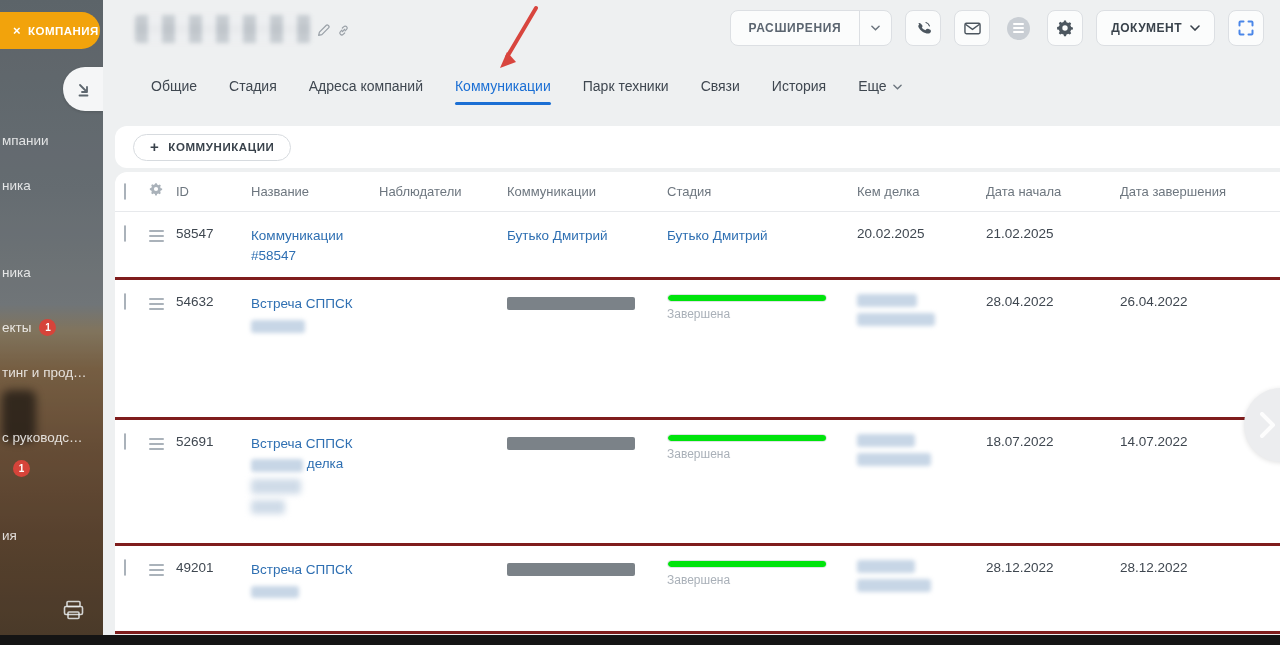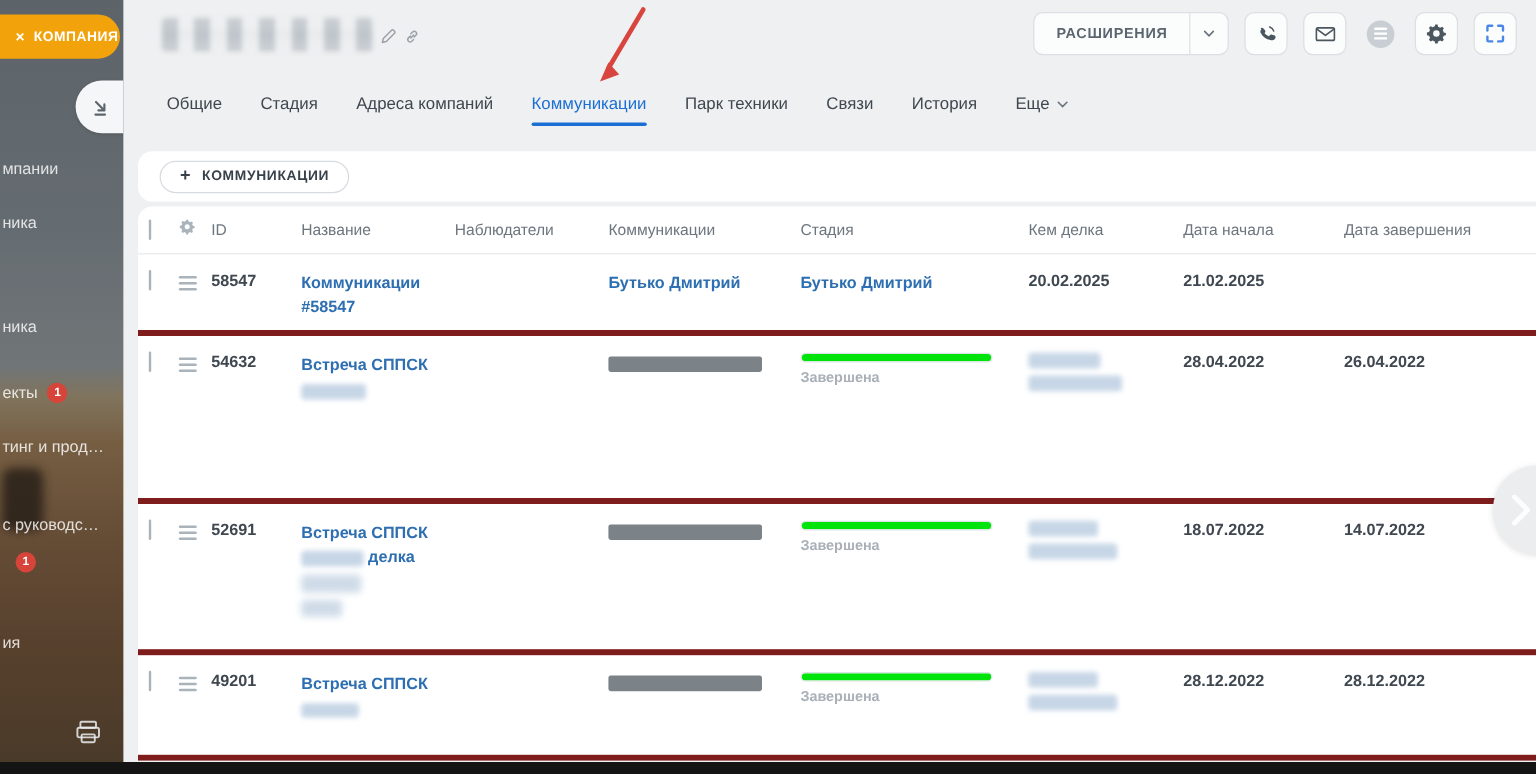--- a/index.html
+++ b/index.html
@@ -46,21 +46,21 @@
   .btn-split .seg-caret { width:32px; height:36px; display:flex; align-items:center; justify-content:center;
     border-left:1px solid #dcdfe3; color:#6b747d; }
   .btn-icon { width:36px; height:36px; }
   .btn-doc { padding:0 14px; gap:8px; font-size:12px; font-weight:700; letter-spacing:.04em; color:#39424b; }
   .disabled-circle { width:23px; height:23px; border-radius:50%; background:#c9ced4; margin:0 4px;
     display:flex; align-items:center; justify-content:center; }
   .disabled-circle i { display:block; width:11px; height:2px; background:#fff; border-radius:1px;
     box-shadow:0 -4px 0 #fff, 0 4px 0 #fff; }
 
   
-  .tabs { position:absolute; left:36px; top:78px; display:flex; gap:32px; align-items:flex-start; }
+  .tabs { position:absolute; left:48px; top:78px; display:flex; gap:32px; align-items:flex-start; }
   .tab { font-size:14px; color:#3f4750; padding-bottom:11px; position:relative; cursor:pointer;
     display:flex; align-items:center; gap:6px; }
   .tab.active { color:#1b6fd4; font-weight:500; }
   .tab.active::after { content:""; position:absolute; left:0; right:0; bottom:0; height:3px;
     background:#1b6fd4; border-radius:2px; }
   .tab .caret { color:#6b747d; margin-top:2px; }
   .red-arrow { position:absolute; left:388px; top:4px; pointer-events:none; }
 
   
   .toolbar-panel { position:absolute; left:12px; right:0; top:126px; height:42px;
@@ -69,21 +69,21 @@
     height:27px; padding:0 16px; font-size:11.5px; font-weight:700; letter-spacing:.05em; color:#39424b;
     background:#fff; cursor:pointer; }
   .add-btn .plus { font-size:15px; font-weight:700; color:#39424b; line-height:1; margin-top:-1px; }
 
   
   .table-panel { position:absolute; left:12px; right:0; top:172px; bottom:1px;
     background:#fff; border-radius:12px 0 0 0; overflow:hidden; }
   .grid-row { display:grid; grid-template-columns:25px 27px 75px 128px 128px 160px 190px 129px 134px 1fr;
     padding-left:9px; align-items:start; }
   .thead { height:40px; align-items:center; border-bottom:1px solid #e7e9ec; color:#6d767f; font-size:13px; }
-  .trow { border-bottom:5px solid #7f1d1d; padding-top:14px; font-size:13.5px; color:#3f4750;font-weight:bold; }
+  .trow { border-bottom:3px solid #7f1d1d; padding-top:14px; font-size:13.5px; color:#3f4750; }
   .trow.h1 { height:68px; } .trow.h2 { height:140px; } .trow.h3 { height:126px; } .trow.h4 { height:88px; }
   .cb { width:16px; height:16px; border:1.5px solid #aab2ba; border-radius:4px; background:#fff; cursor:pointer; }
   .thead .cb { margin-top:0; }
   .gear-sm { color:#aab2ba; margin-top:-2px; }
   .burger { display:flex; flex-direction:column; gap:3px; width:15px; margin-top:4px; cursor:pointer; }
   .burger i { height:2px; background:#aab2ba; border-radius:1px; }
   .link { color:#2e6fb2; cursor:pointer; line-height:1.45; }
   .cell-name { line-height:1.45; }
   .chip { display:inline-block; background:#c7d6e6; border-radius:3px; filter:blur(2.2px); vertical-align:middle; }
   .chip.lite { background:#cfdbe8; filter:blur(3px); }
@@ -199,20 +199,26 @@
             <i></i>
           </div>
 
         <div class="btn btn-icon">
           <svg width="18" height="18" viewBox="0 0 18 18">
             <path d="M10 1.5l.4 1.8c.6.2 1.2.4 1.7.8l1.7-.9 1.4 1.4-.9 1.7c.4.5.6 1.1.8 1.7l1.8.4v2l-1.8.4c-.2.6-.4 1.2-.8 1.7l.9 1.7-1.4 1.4-1.7-.9c-.5.4-1.1.6-1.7.8l-.4 1.8H8l-.4-1.8a6 6 0 0 1-1.7-.8l-1.7.9-1.4-1.4.9-1.7a6 6 0 0 1-.8-1.7l-1.8-.4V8l1.8-.4c.2-.6.4-1.2.8-1.7l-.9-1.7 1.4-1.4 1.7.9c.5-.4 1.1-.6 1.7-.8L8 1.5h2z" fill="currentColor"></path>
             <circle cx="9" cy="9" r="2.7" fill="#fbfcfc"></circle>
           </svg>
         </div>
 
+        <div class="btn btn-doc">
+          <span>ДОКУМЕНТ</span>
+          <svg width="10" height="6" viewBox="0 0 10 6">
+            <path d="M1 1l4 4 4-4" fill="none" stroke="currentColor" stroke-width="1.6" stroke-linecap="round"></path>
+          </svg>
+        </div>
 
         <div class="btn btn-icon">
           <svg width="18" height="18" viewBox="0 0 18 18">
             <path d="M2.5 6.5v-3a1 1 0 0 1 1-1h3M11.5 2.5h3a1 1 0 0 1 1 1v3M15.5 11.5v3a1 1 0 0 1-1 1h-3M6.5 15.5h-3a1 1 0 0 1-1-1v-3" fill="none" stroke="#4a86e8" stroke-width="2" stroke-linecap="round"></path>
           </svg>
         </div>
       </div>
     </div>
 
     <nav class="tabs">

